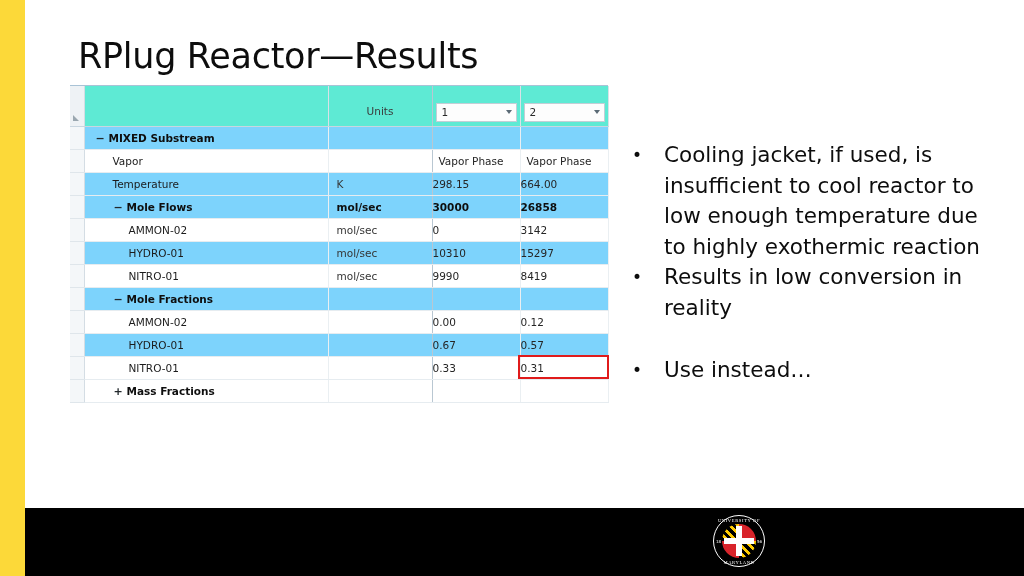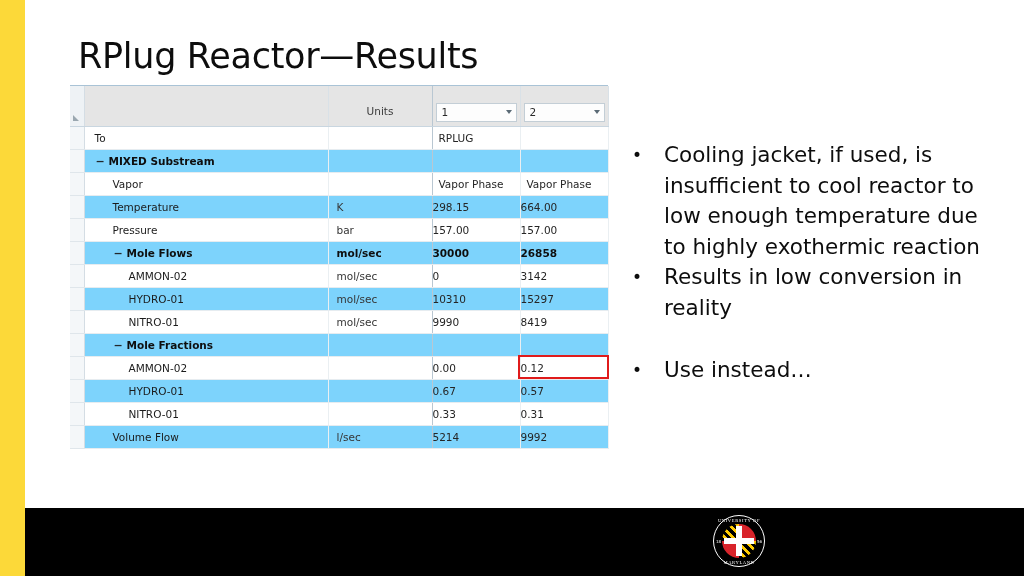--- a/index.html
+++ b/index.html
@@ -39,21 +39,21 @@
   
   col.c-gutter{width:14px;}
   col.c-label{width:244px;}
   col.c-units{width:104px;}
   col.c-v1{width:88px;}
   col.c-v2{width:88px;}
 
   
   .hdr-row{height:40px;}
   .hdr-row td{
-    background:#e5e5e5;
+    background:#5eead4;
     border-bottom:1px solid #c9d6e0;
     vertical-align:bottom;
   }
   .hdr-gutter{
     background:#eef2f5 !important;
     border-right:1px solid #d4dde4;
     position:relative;
   }
   .corner-tri{
     position:absolute;left:3px;bottom:5px;
@@ -217,27 +217,20 @@
         </td>
         <td class="hdr-sel">
           <div class="sel-box">
             <span>2</span>
             <span class="sel-caret"></span>
           </div>
         </td>
       </tr>
     </thead>
     <tbody id="tbody">
-        <tr class="row">
-          <td class="cell-gutter"></td>
-          <td class="cell-label lvl0"><span>To</span></td>
-          <td class="cell-units"></td>
-          <td class="cell-val leftal">RPLUG</td>
-          <td class="cell-val leftal"></td>
-        </tr>
         <tr class="row alt">
           <td class="cell-gutter"></td>
           <td class="cell-label lvl0 bold"><span class="tree-ico">−</span><span>MIXED Substream</span></td>
           <td class="cell-units bold"></td>
           <td class="cell-val bold"></td>
           <td class="cell-val bold"></td>
         </tr>
         <tr class="row">
           <td class="cell-gutter"></td>
           <td class="cell-label lvl1"><span>Vapor</span></td>
@@ -245,27 +238,20 @@
           <td class="cell-val leftal">Vapor Phase</td>
           <td class="cell-val leftal">Vapor Phase</td>
         </tr>
         <tr class="row alt">
           <td class="cell-gutter"></td>
           <td class="cell-label lvl1"><span>Temperature</span></td>
           <td class="cell-units">K</td>
           <td class="cell-val">298.15</td>
           <td class="cell-val">664.00</td>
         </tr>
-        <tr class="row">
-          <td class="cell-gutter"></td>
-          <td class="cell-label lvl1"><span>Pressure</span></td>
-          <td class="cell-units">bar</td>
-          <td class="cell-val">157.00</td>
-          <td class="cell-val">157.00</td>
-        </tr>
         <tr class="row alt">
           <td class="cell-gutter"></td>
           <td class="cell-label lvl1 bold"><span class="tree-ico">−</span><span>Mole Flows</span></td>
           <td class="cell-units bold">mol/sec</td>
           <td class="cell-val bold">30000</td>
           <td class="cell-val bold">26858</td>
         </tr>
         <tr class="row">
           <td class="cell-gutter"></td>
           <td class="cell-label lvl2"><span>AMMON-02</span></td>
@@ -308,26 +294,26 @@
           <td class="cell-val">0.67</td>
           <td class="cell-val">0.57</td>
         </tr>
         <tr class="row">
           <td class="cell-gutter"></td>
           <td class="cell-label lvl2"><span>NITRO-01</span></td>
           <td class="cell-units"></td>
           <td class="cell-val">0.33</td>
           <td class="cell-val">0.31</td>
         </tr>
-        <tr class="row alt">
-          <td class="cell-gutter"></td>
-          <td class="cell-label lvl1"><span>Volume Flow</span></td>
-          <td class="cell-units">l/sec</td>
-          <td class="cell-val">5214</td>
-          <td class="cell-val">9992</td>
+        <tr class="row">
+          <td class="cell-gutter"></td>
+          <td class="cell-label lvl1 bold"><span class="tree-ico">+</span><span>Mass Fractions</span></td>
+          <td class="cell-units bold"></td>
+          <td class="cell-val bold"></td>
+          <td class="cell-val bold"></td>
         </tr>
       </tbody>
   </table>
 </div>
 <div id="red-highlight" style="left: 518px; top: 355px; width: 91px; height: 24px;"></div>
 
 <div id="bullets">
     <div class="bullet">
       <span class="dot">•</span>
       <span class="btext">Cooling jacket, if used, is insufficient to cool reactor to low enough temperature due to highly exothermic reaction</span>

